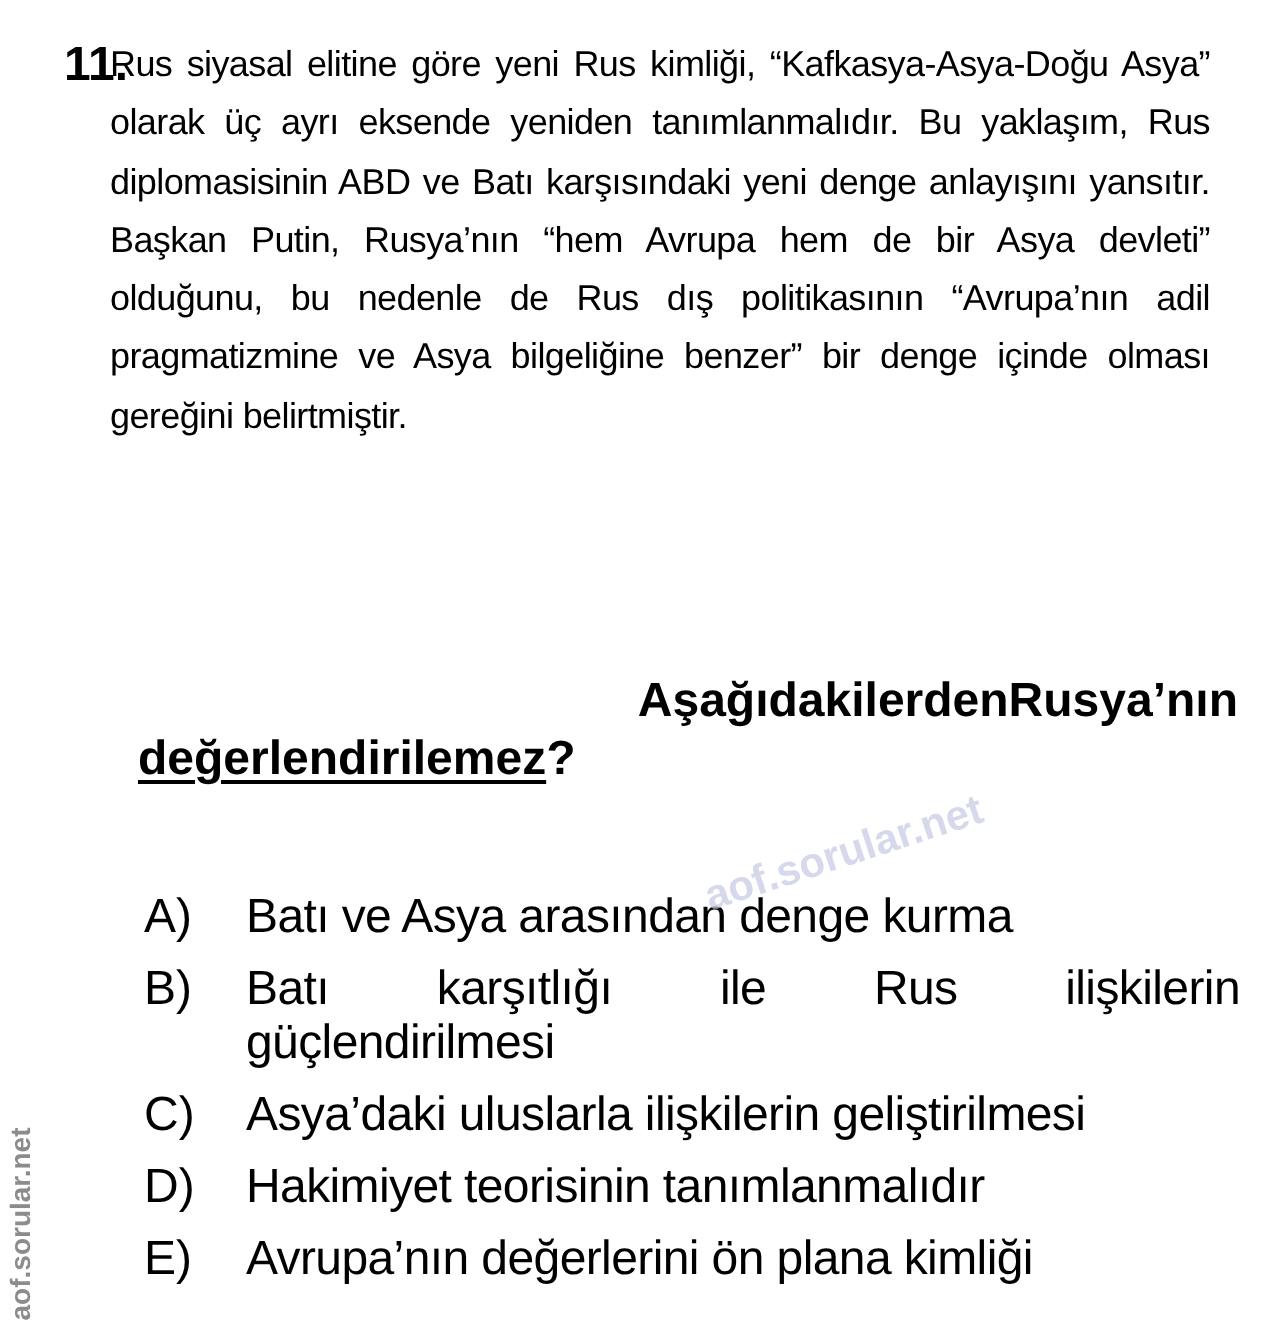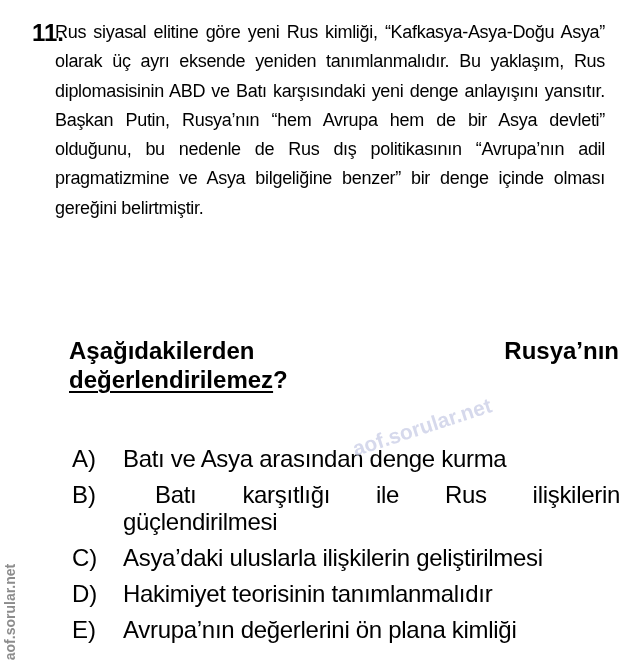--- a/index.html
+++ b/index.html
@@ -45,21 +45,21 @@
       top: 336px;
       width: 550px;
       font-size: 24px;
       font-weight: bold;
       line-height: 29.3px;
       text-align: justify;
       text-align-last: left;
     }
     .prompt .l1, .prompt .l2 {
       display: flex;
-      justify-content: space-between;
+      justify-content: flex-end;
     }
     .prompt .u {
       text-decoration: underline;
       text-decoration-thickness: 2px;
       text-underline-offset: 3px;
     }
     .options {
       position: absolute;
       left: 72px;
       top: 445px;
@@ -79,21 +79,20 @@
       flex: 1;
       text-align: justify;
       letter-spacing: -0.3px;
     }
     .option .text.spread {
       display: block;
     }
     .option .spread-line {
       display: flex;
       justify-content: space-between;
-      margin-left: 32px;
     }
     .wm-center {
       position: absolute;
       left: 357px;
       top: 437px;
       font-size: 21px;
       font-weight: bold;
       color: #c9cde6;
       opacity: 0.75;
       transform: rotate(-18deg);

